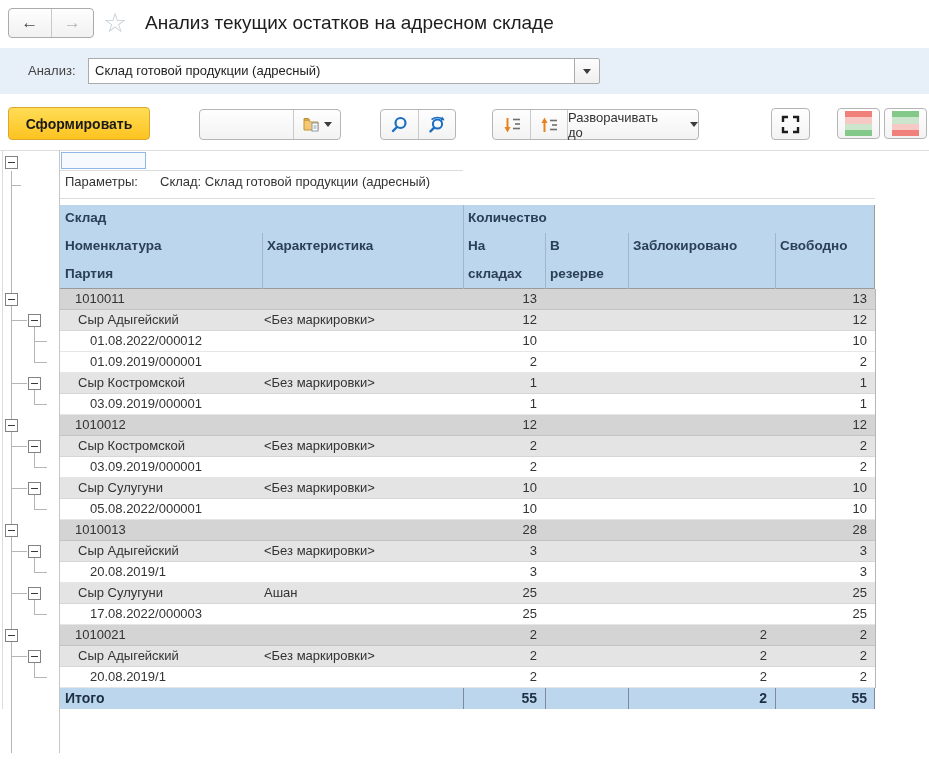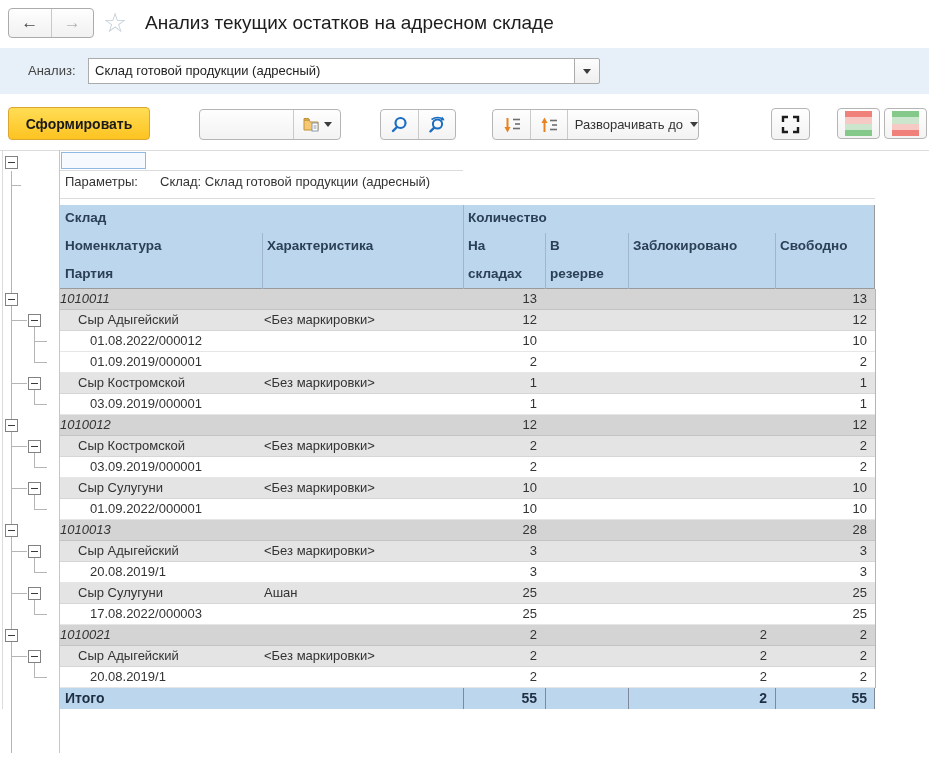--- a/index.html
+++ b/index.html
@@ -30,21 +30,21 @@
           background:linear-gradient(#FEFEFE,#F3F3F3);display:flex;box-sizing:border-box;}
   .tbtn{display:flex;align-items:center;justify-content:center;cursor:pointer;font-size:13px;color:#333;box-sizing:border-box;}
   .tbtn + .tbtn{border-left:1px solid #CACACA;}
   .g-settings{left:199px;width:142px;}
   .g-settings .lbl{width:93px;margin-top:48px;}
   .g-settings .split{width:47px;gap:4px;}
   .g-search{left:380px;width:76px;}
   .g-search .tbtn{width:37px;}
   .g-expand{left:492px;width:207px;}
   .g-expand .ic{width:37px;}
-  .g-expand .lblbtn{width:131px;gap:7px;justify-content:flex-end;}
+  .g-expand .lblbtn{width:131px;gap:15px;justify-content:flex-end;}
   .btn-full{position:absolute;left:771px;top:108px;width:39px;height:32px;border:1px solid #B5B5B5;border-radius:4px;
             background:linear-gradient(#FEFEFE,#F3F3F3);display:flex;align-items:center;justify-content:center;cursor:pointer;box-sizing:border-box;}
   .btn-stripes{position:absolute;top:108px;width:43px;height:31px;border:1px solid #B5B5B5;border-radius:4px;
             background:linear-gradient(#FEFEFE,#F3F3F3);display:flex;align-items:center;justify-content:center;cursor:pointer;box-sizing:border-box;}
   .stripes{display:flex;flex-direction:column;width:27px;height:25px;}
   .stripes div{flex:1;}
   
   .grid{position:absolute;left:0;top:150px;width:763px;height:608px;background:#fff;}
   .hline,.vline{position:absolute;background:#ADADAD;}
   .gridhair{position:absolute;background:#DCDCDC;}
@@ -57,21 +57,21 @@
          border-bottom:1px solid #9A9A9A;border-right:1px solid #9A9A9A;}
   .rhead span{position:absolute;font-size:13.5px;font-weight:600;color:#2B4055;white-space:nowrap;}
   .hdiv{position:absolute;width:1px;background:#9FB6CC;}
   .rows{position:absolute;left:60px;top:139px;width:815px;border-right:1px solid #B5B5B5;box-sizing:content-box;}
   .row{display:flex;height:21px;box-sizing:border-box;font-size:13px;color:#333;}
   .row.l1{background:#D4D4D4;border-bottom:1px solid #C3C3C3;}
   .row.l2{background:#E4E4E4;border-bottom:1px solid #D6D6D6;}
   .row.l3{background:#FFFFFF;border-bottom:1px solid #E6E6E6;}
   .c{box-sizing:border-box;overflow:hidden;white-space:nowrap;line-height:20px;}
   .c.name{width:200px;}
-  .row.l1 .c.name{padding-left:0;font-style:italic;}
+  .row.l1 .c.name{padding-left:15px;}
   .row.l2 .c.name{padding-left:18px;}
   .row.l3 .c.name{padding-left:30px;}
   .c.char{width:203px;padding-left:4px;}
   .c.num{text-align:right;padding-right:8px;}
   .c.qty{width:82px;}  .c.res{width:83px;}  .c.blk{width:147px;}  .c.free{width:100px;}
   .totals{position:absolute;left:60px;top:538px;width:815px;height:21px;background:#BCD6EE;box-sizing:border-box;
           border-right:1px solid #7E8A99;font-weight:bold;font-size:14px;color:#1E2F42;}
   .totals .tlabel{position:absolute;left:5px;top:0;line-height:21px;}
   .totals .tnum{position:absolute;top:0;line-height:21px;text-align:right;padding-right:8px;box-sizing:border-box;}
   .tdiv{position:absolute;top:0;width:1px;height:21px;background:#7E8A99;}
@@ -310,21 +310,21 @@
         </div>
         <div class="row l2">
           <div class="c name">Сыр Сулугуни</div>
           <div class="c char">&lt;Без маркировки&gt;</div>
           <div class="c qty num">10</div>
           <div class="c res num"></div>
           <div class="c blk num"></div>
           <div class="c free num">10</div>
         </div>
         <div class="row l3">
-          <div class="c name">01.09.2022/000001</div>
+          <div class="c name">05.08.2022/000001</div>
           <div class="c char"></div>
           <div class="c qty num">10</div>
           <div class="c res num"></div>
           <div class="c blk num"></div>
           <div class="c free num">10</div>
         </div>
         <div class="row l1">
           <div class="c name">1010013</div>
           <div class="c char"></div>
           <div class="c qty num">28</div>

